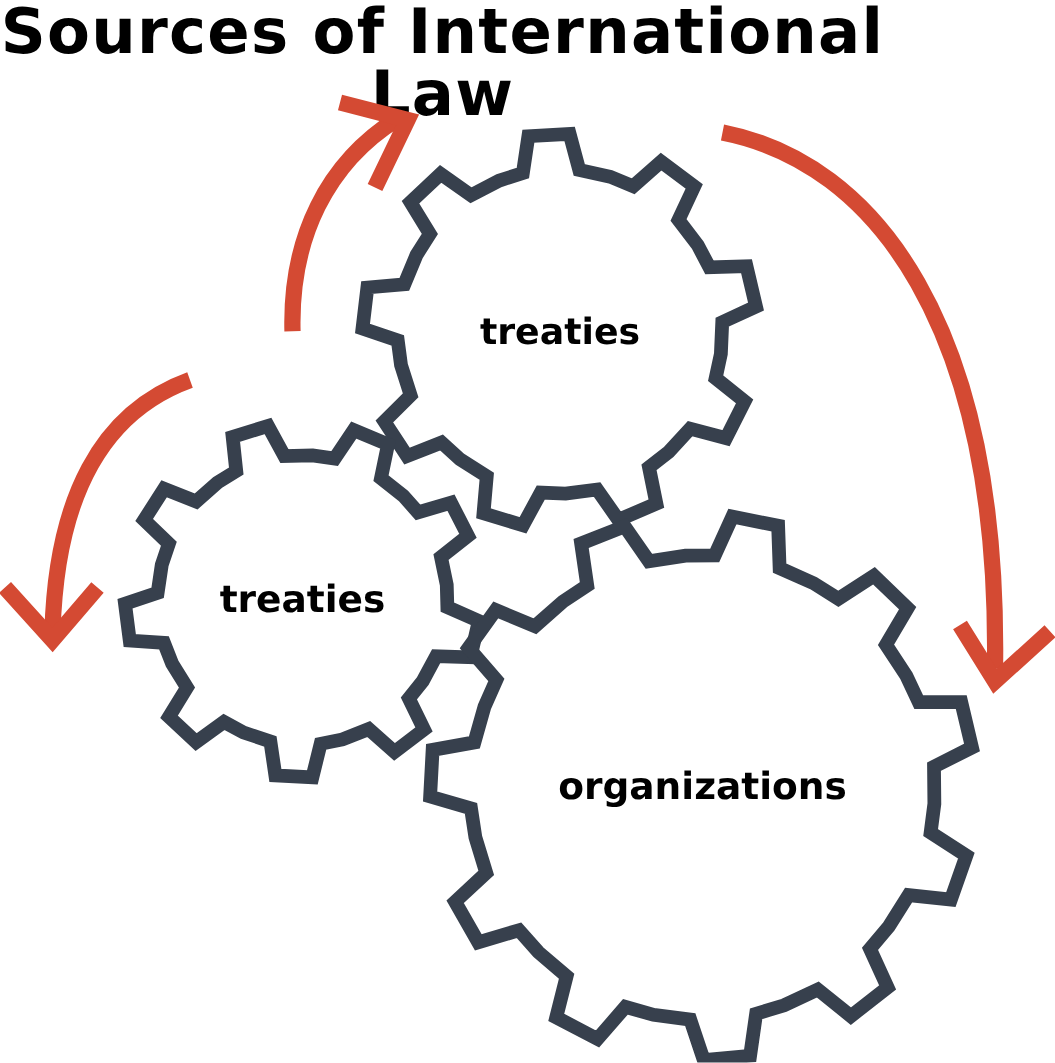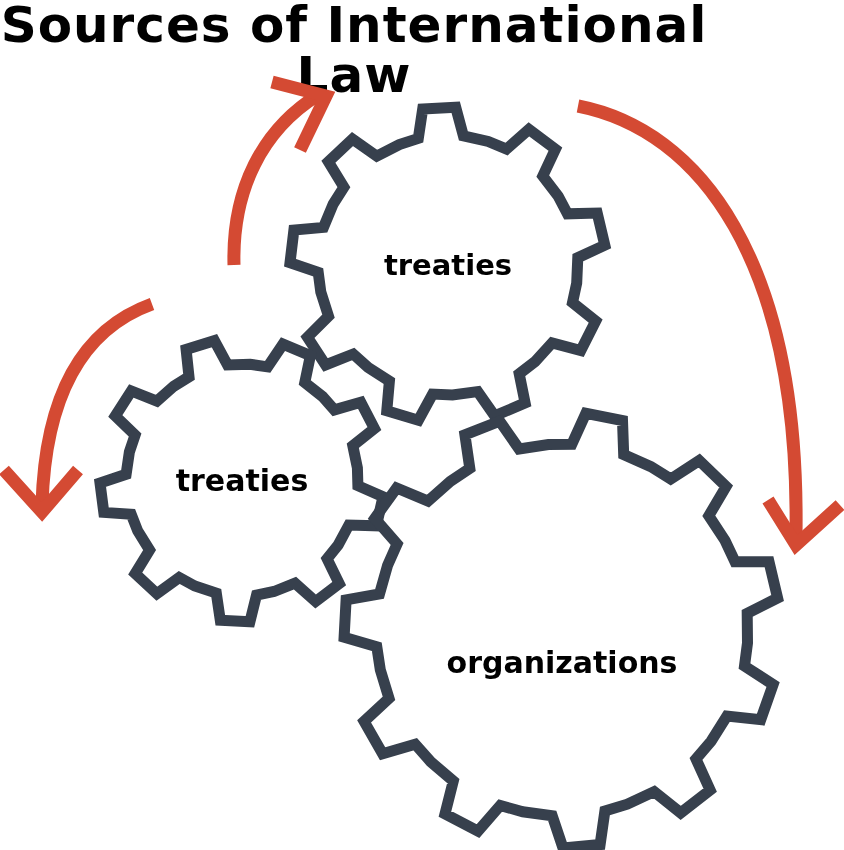--- a/index.html
+++ b/index.html
@@ -36,14 +36,14 @@
   <g id="gears-layer">
       <path d="M 576.7 283.1 L 572.5 302.6 L 595.7 321.1 L 580.8 350.6 L 552.1 342.9 L 535.0 361.6 L 519.2 373.8 L 525.1 402.9 L 494.7 415.9 L 477.7 391.6 L 452.5 394.9 L 432.6 394.1 L 418.4 420.2 L 386.8 410.7 L 389.4 381.0 L 368.0 367.4 L 353.2 354.0 L 325.6 364.9 L 307.5 337.2 L 328.5 316.2 L 320.8 292.0 L 318.2 272.3 L 290.0 262.8 L 293.9 230.0 L 323.5 227.4 L 333.2 204.0 L 343.9 187.1 L 328.4 161.8 L 352.5 139.1 L 376.8 156.2 L 399.3 144.5 L 418.3 138.4 L 422.7 109.0 L 455.7 107.2 L 463.4 135.9 L 488.2 141.4 L 506.6 149.0 L 528.9 129.3 L 555.4 149.1 L 542.8 176.0 L 558.2 196.1 L 567.5 213.8 L 597.2 213.0 L 604.8 245.2 L 577.8 257.7 Z" fill="none" stroke="#37404d" stroke-width="11" stroke-linejoin="miter"></path>
       <path d="M 357.4 467.9 L 357.9 485.7 L 383.0 496.8 L 376.4 525.8 L 348.9 525.0 L 338.2 544.9 L 327.1 558.8 L 339.2 583.5 L 315.6 601.5 L 295.0 583.2 L 274.0 591.5 L 256.5 595.1 L 249.9 621.8 L 220.3 620.3 L 216.3 593.1 L 194.8 586.0 L 179.2 577.5 L 156.9 593.7 L 135.2 573.5 L 149.6 550.1 L 137.7 530.9 L 131.2 514.3 L 103.8 512.4 L 100.0 483.0 L 126.1 474.3 L 129.4 451.9 L 135.1 435.0 L 115.3 416.0 L 131.3 391.0 L 156.9 401.2 L 173.8 386.2 L 189.0 376.8 L 186.1 349.5 L 214.4 340.7 L 227.5 364.9 L 250.1 364.3 L 267.7 366.9 L 283.0 344.1 L 310.4 355.6 L 304.8 382.5 L 322.6 396.6 L 334.4 409.9 L 360.8 402.2 L 374.4 428.6 L 352.8 445.7 Z" fill="none" stroke="#37404d" stroke-width="11" stroke-linejoin="miter"></path>
       <path d="M 747.5 643.0 L 744.5 666.1 L 773.1 684.5 L 760.7 719.7 L 726.9 716.1 L 711.1 741.2 L 696.0 759.0 L 710.1 790.0 L 680.7 812.9 L 654.2 791.6 L 627.3 804.2 L 604.9 811.0 L 600.1 844.6 L 563.0 848.0 L 552.2 815.7 L 522.8 811.8 L 500.3 805.5 L 478.0 831.2 L 445.0 813.9 L 453.3 781.0 L 430.7 761.7 L 415.2 744.2 L 382.6 753.8 L 364.1 721.4 L 389.0 698.3 L 380.3 669.8 L 376.8 646.7 L 344.1 637.2 L 346.1 599.9 L 379.5 593.9 L 387.6 565.3 L 397.1 543.9 L 374.8 518.3 L 396.6 488.0 L 428.0 501.0 L 450.3 481.3 L 469.8 468.4 L 464.9 434.8 L 499.7 421.1 L 519.1 449.0 L 548.4 444.5 L 571.8 444.3 L 585.9 413.3 L 622.5 420.6 L 623.7 454.5 L 650.9 466.6 L 670.7 479.0 L 699.2 460.6 L 726.1 486.5 L 708.8 515.8 L 725.1 540.6 L 735.0 561.7 L 769.0 561.7 L 777.6 598.0 L 747.2 613.3 Z" fill="none" stroke="#37404d" stroke-width="11" stroke-linejoin="miter"></path>
     </g>
 </svg>
 
 <div id="labels-layer">
     <div class="gear-label" style="left: 448px; top: 265px; font-size: 29px;">treaties</div>
     <div class="gear-label" style="left: 242px; top: 480px; font-size: 30px;">treaties</div>
-    <div class="gear-label" style="left: 562px; top: 630px; font-size: 30px; margin-top: 32px;">organizations</div>
+    <div class="gear-label" style="left: 562px; top: 630px; font-size: 30px;">organizations</div>
   </div>
 
 </body></html>

